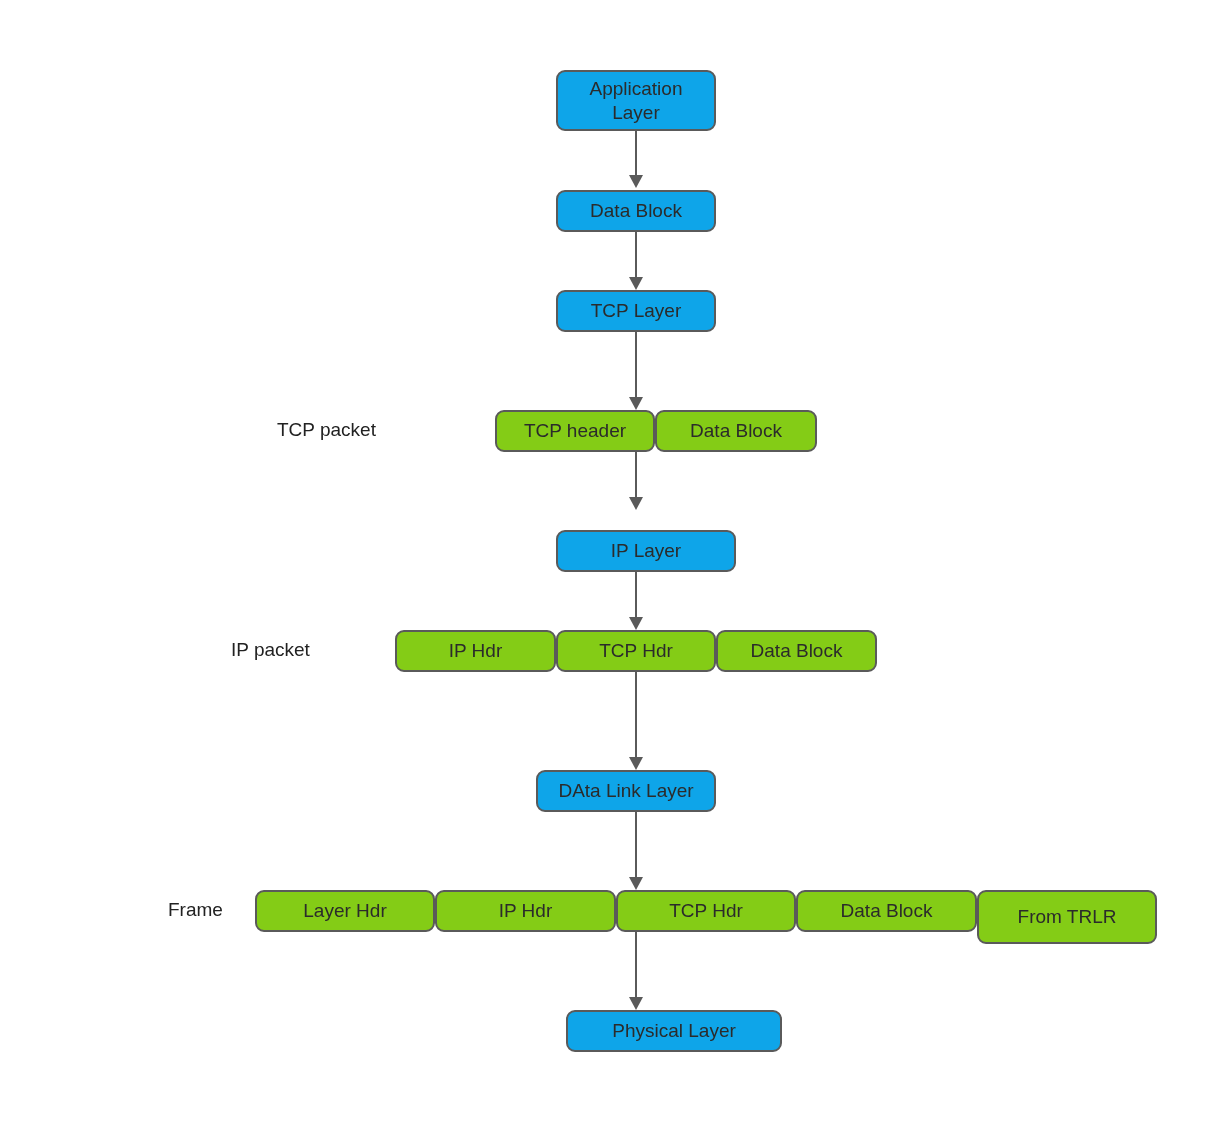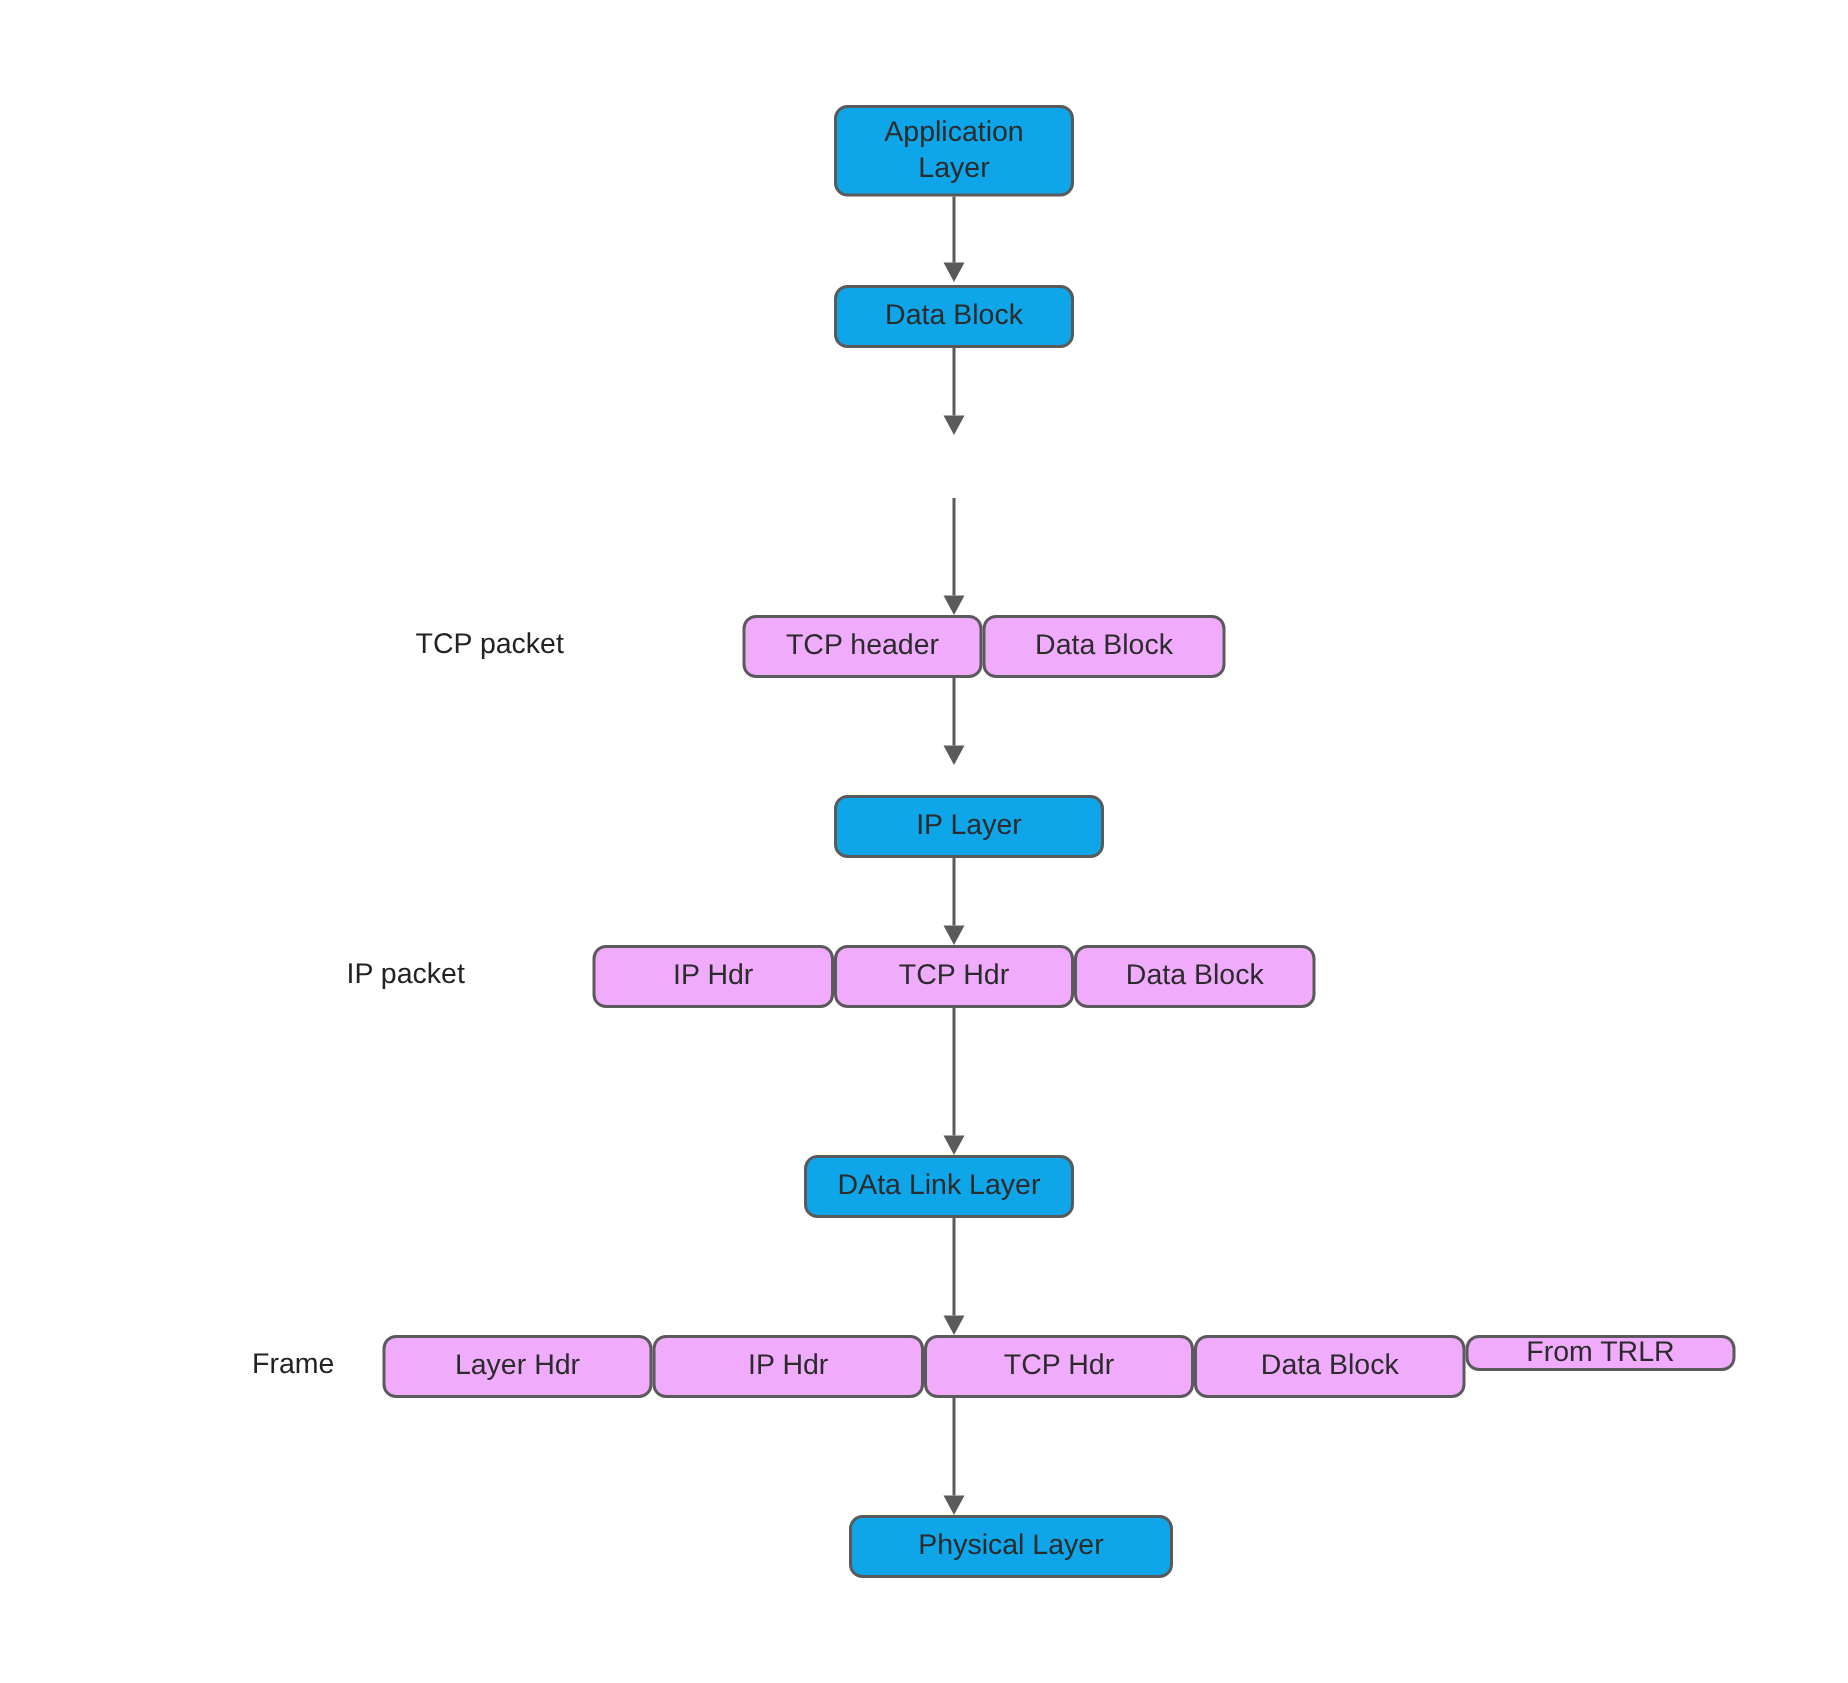--- a/index.html
+++ b/index.html
@@ -51,21 +51,21 @@
   
   .packet-row {
     position: absolute;
     display: flex;
     z-index: 3;
   }
   .seg {
     box-sizing: border-box;
     border: 2px solid #5a5a5a;
     border-radius: 9px;
-    background: #f0abfc;
+    background: #84cc16;
     color: #2b2b2b;
     font-size: 19px;
     display: flex;
     align-items: center;
     justify-content: center;
     text-align: left;
     white-space: nowrap;
   }
 
   
@@ -106,20 +106,21 @@
     <div class="head"></div>
   </div>
 
   <div class="node" style="left:556px; top:190px; width:160px; height:42px;">Data Block</div>
 
   <div class="arrow" style="left:629px; top:232px; width:14px; height:58px;">
     <div class="shaft" style="height:45px;"></div>
     <div class="head"></div>
   </div>
 
+  <div class="node" style="left:556px; top:290px; width:160px; height:42px;">TCP Layer</div>
 
   <div class="arrow" style="left:629px; top:332px; width:14px; height:78px;">
     <div class="shaft" style="height:65px;"></div>
     <div class="head"></div>
   </div>
 
   <div class="row-label" style="left:277px; top:419px;">TCP packet</div>
 
   <div class="packet-row" style="left:495px; top:410px; height:42px;">
     <div class="seg" style="width:160px; height:42px;">TCP header</div>
@@ -158,21 +159,21 @@
     <div class="head"></div>
   </div>
 
   <div class="row-label" style="left:168px; top:899px;">Frame</div>
 
   <div class="packet-row" style="left:255px; top:890px; height:42px;">
     <div class="seg" style="width:180px; height:42px;">Layer Hdr</div>
     <div class="seg" style="width:181px; height:42px;">IP Hdr</div>
     <div class="seg" style="width:180px; height:42px;">TCP Hdr</div>
     <div class="seg" style="width:181px; height:42px;">Data Block</div>
-    <div class="seg" style="width:180px; height:24px;">From TRLR</div>
+    <div class="seg" style="width:180px; height:54px;">From TRLR</div>
   </div>
 
   <div class="arrow" style="left:629px; top:932px; width:14px; height:78px;">
     <div class="shaft" style="height:65px;"></div>
     <div class="head"></div>
   </div>
 
   <div class="node" style="left:566px; top:1010px; width:216px; height:42px;">Physical Layer</div>
 
 </div>

